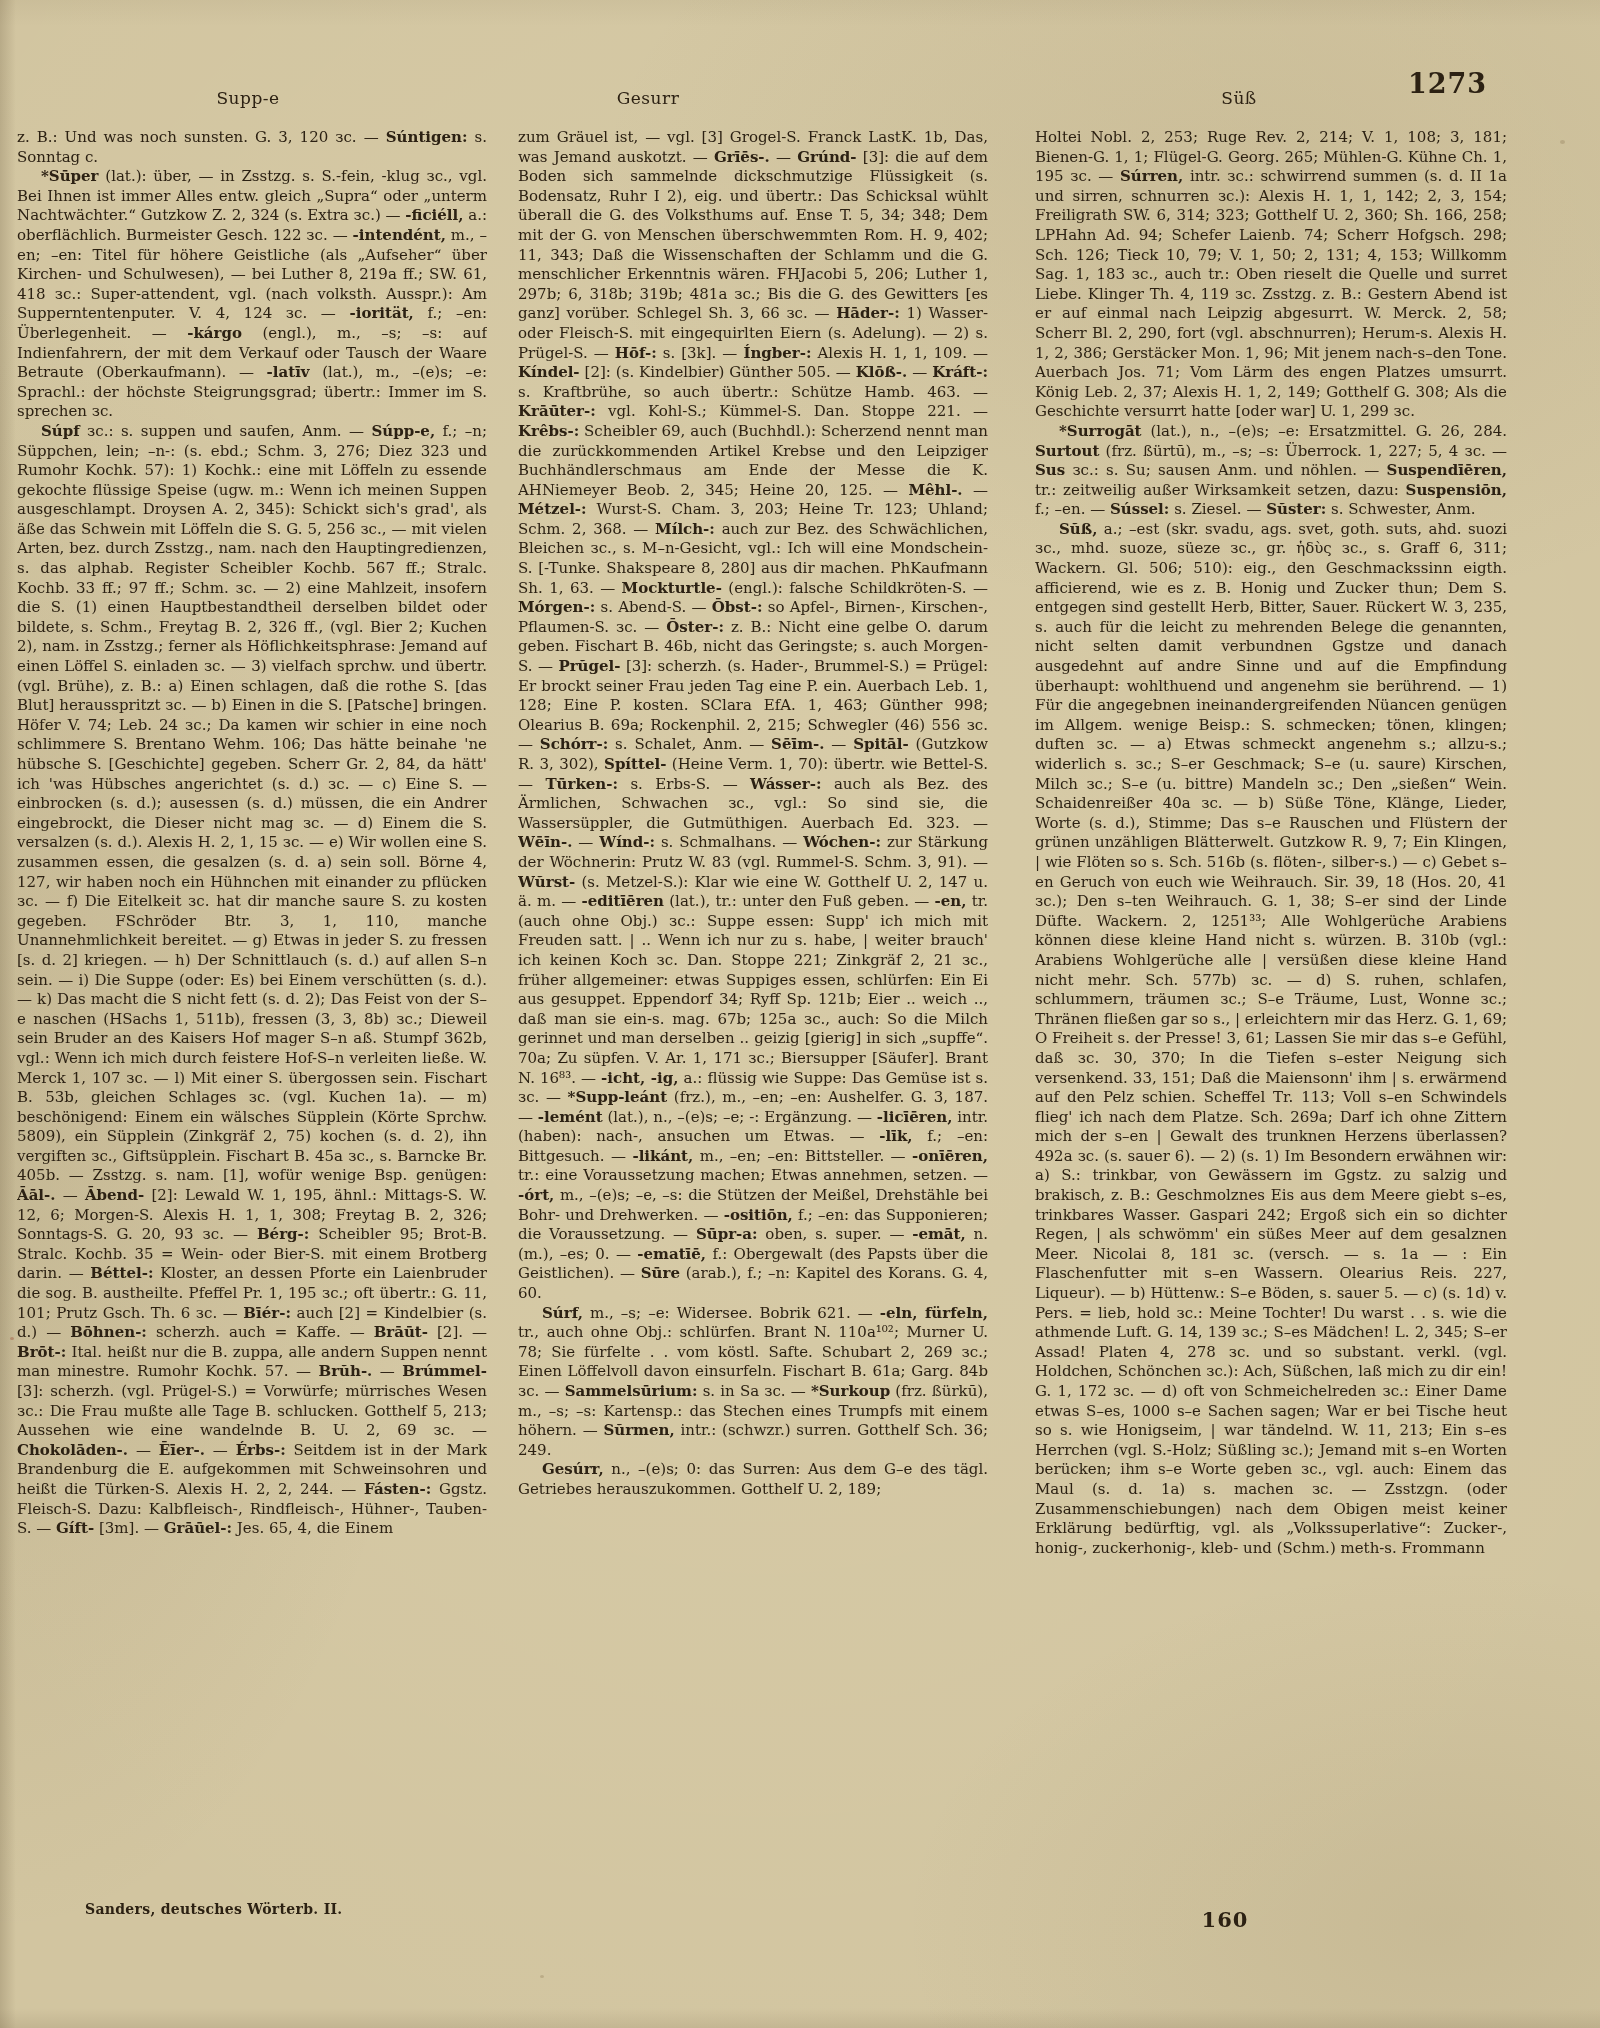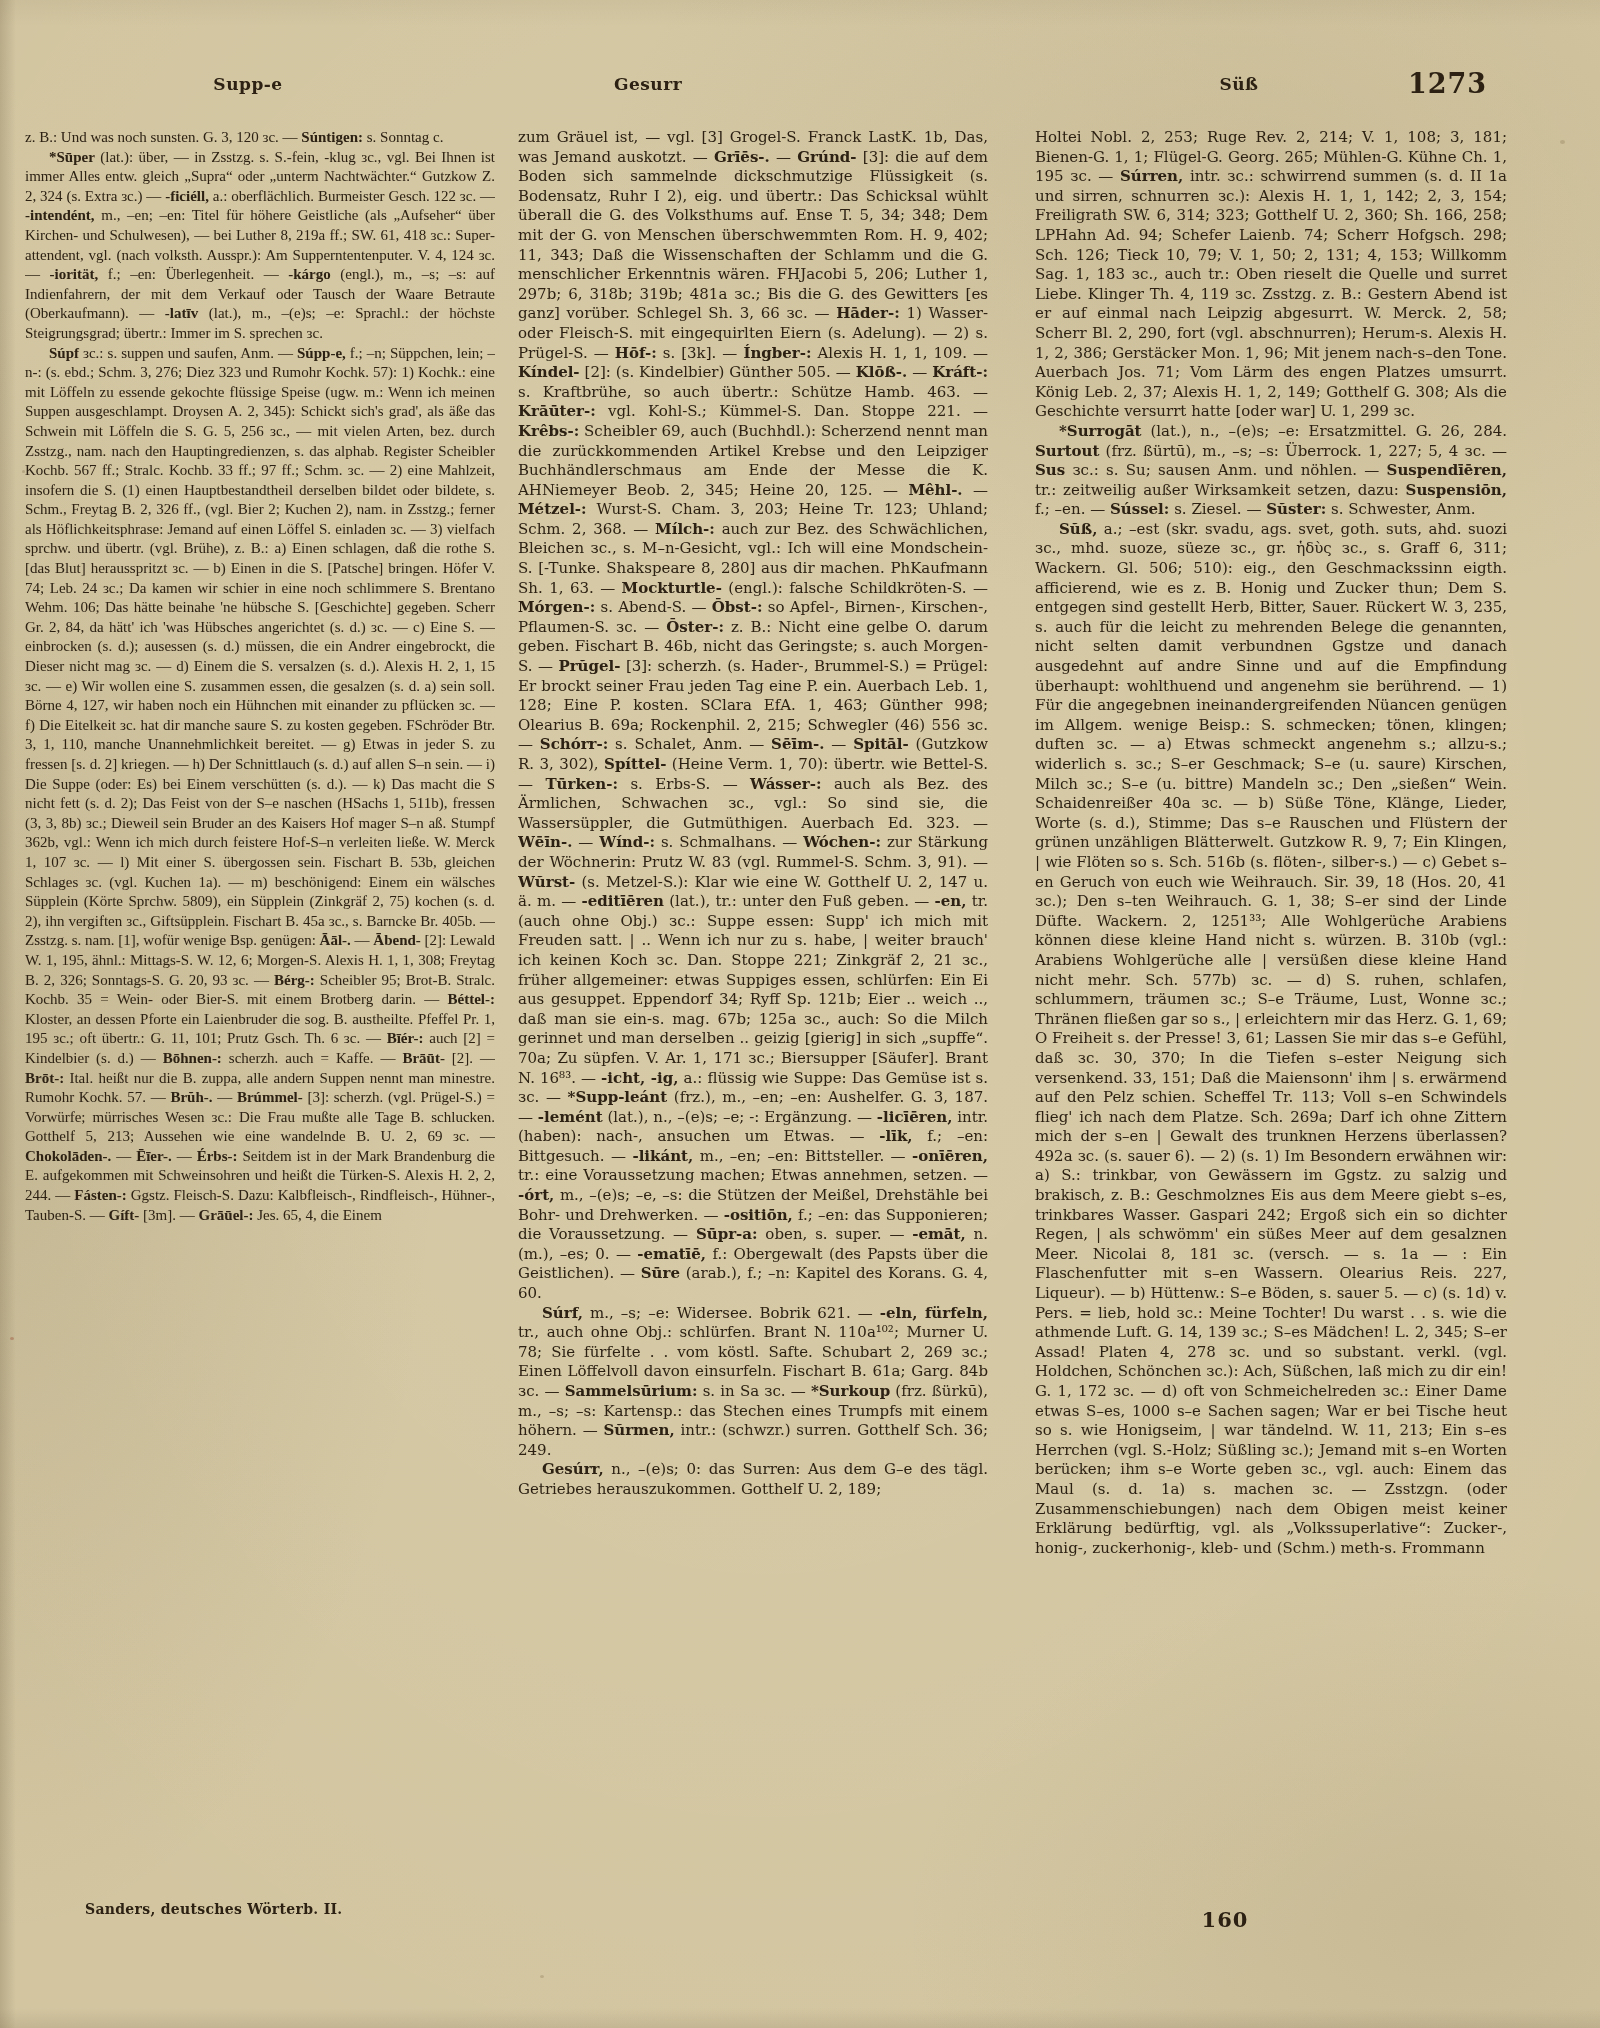--- a/index.html
+++ b/index.html
@@ -16,38 +16,38 @@
       radial-gradient(900px 600px at 90% 95%, rgba(110,92,55,.10), transparent 60%),
       radial-gradient(1500px 1900px at 48% 42%, rgba(255,250,225,.12), transparent 70%),
       linear-gradient(90deg, rgba(80,64,38,.20), rgba(80,64,38,0) 16px),
       linear-gradient(0deg, rgba(80,64,38,.12), rgba(80,64,38,0) 20px),
       linear-gradient(180deg, rgba(80,64,38,.06), rgba(80,64,38,0) 26px),
       #d2c5a0;
     color:#2c2113;
   }
   
   .runhead-word{
-    position:absolute;top:74px;transform:translateX(-50%);
-    font-size:17px;font-weight:700;letter-spacing:.5px;white-space:nowrap;
+    position:absolute;top:88px;transform:translateX(-50%);
+    font-size:17px;font-weight:400;letter-spacing:.5px;white-space:nowrap;
   }
   .pagenum{
     position:absolute;top:62px;left:1408px;width:70px;text-align:center;
     font-size:27px;font-weight:700;letter-spacing:1px;margin-top:6px;
   }
   
   .col{
     position:absolute;top:128px;height:1768px;overflow:hidden;
     text-align:justify;
     font-size:15px;line-height:19.6px;
     color:#2c2113;
   }
   .col p{margin:0;padding:0;}
   .col p.ind{text-indent:1.6em;}
   .col b{font-weight:700;}
-  #col-left{left:25px;width:470px;font-family:Liberation Serif, serif;}
+  #col-left{left:17px;width:470px;}
   #col-middle{left:518px;width:470px;}
   #col-right{left:1035px;width:472px;}
   
   .sig-line{
     position:absolute;top:1901px;left:85px;
     font-size:14px;letter-spacing:.3px;font-weight:700;
   }
   .sheet-num{
     position:absolute;top:1899px;left:1185px;width:80px;text-align:center;
     font-size:21px;font-weight:700;letter-spacing:1px;margin-top:8px;

